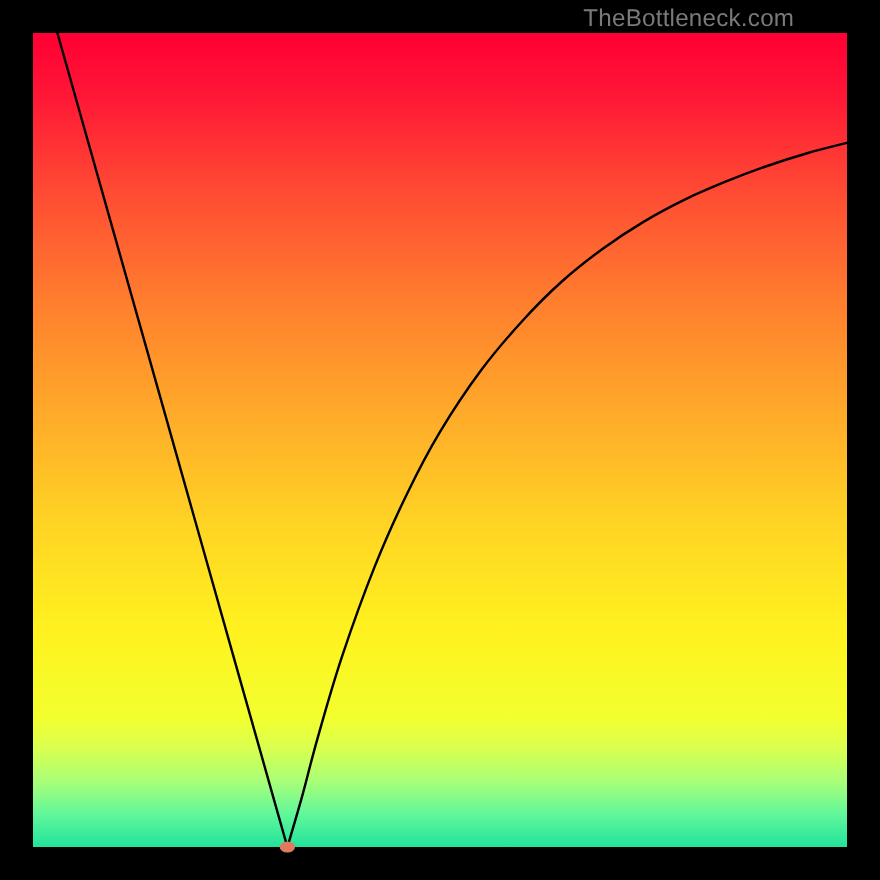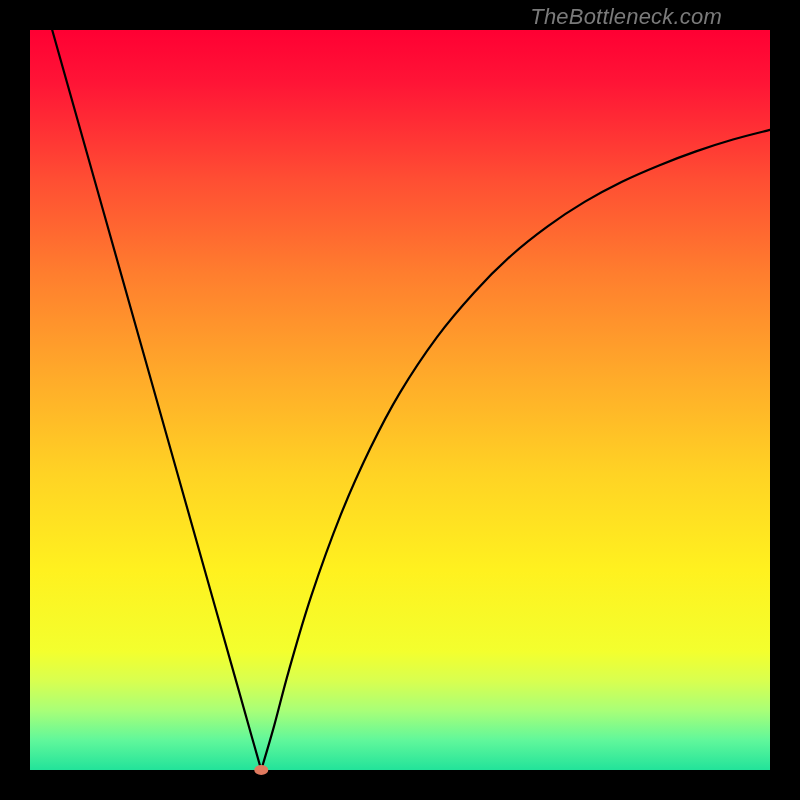--- a/index.html
+++ b/index.html
@@ -7,21 +7,20 @@
     padding: 0;
     width: 800px;
     height: 800px;
     background: #ffffff;
     font-family: Arial, Helvetica, sans-serif;
   }
   .container {
     position: relative;
     width: 736px;
     height: 800px;
-    font-style: italic;
   }
   svg {
     display: block;
   }
   .watermark {
     position: absolute;
     top: 4px;
     right: 14px;
     color: #7a7a7a;
     font-size: 22px;

